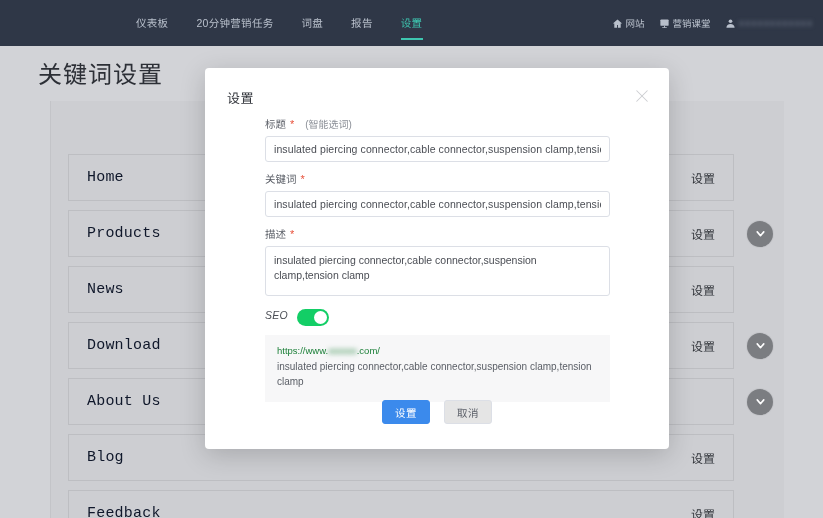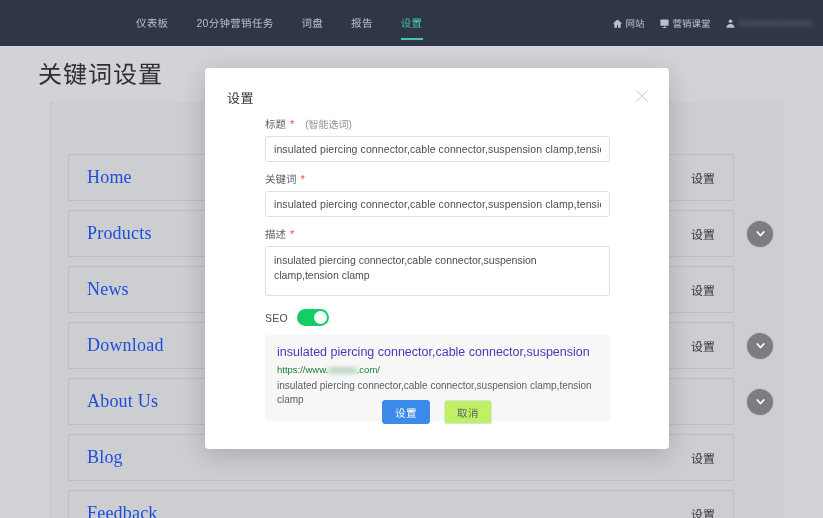--- a/index.html
+++ b/index.html
@@ -95,23 +95,23 @@
     position: relative;
     height: 47px;
     background: #cdced2;
     border: 1px solid #bdbec2;
     margin-bottom: 9px;
     display: flex;
     align-items: center;
     padding: 0 18px;
   }
   .row-label {
-    font-size: 18px;
-    color: #1d4ed8;
-    font-family: Liberation Serif, serif;
+    font-size: 15px;
+    color: #0f172a;
+    font-family: Liberation Mono, monospace;
     letter-spacing: .2px;
   }
   .row-action {
     margin-left: auto;
     font-size: 12px;
     color: #31343a;
     cursor: pointer;
     white-space: nowrap;
   }
   .row-action.hidden-label { visibility: hidden; }
@@ -187,22 +187,22 @@
     padding: 6px 8px;
     font-size: 10.5px;
     color: #4a4d54;
     font-family: "Liberation Sans", sans-serif;
     background: #fff;
     outline: none;
     resize: none;
     line-height: 1.4;
   }
   .seo-row {
-    display: flex; align-items: center; gap: 9px;
-    margin-top: 9px; margin-bottom: 9px;
+    display: flex; gap: 9px;
+    margin-top: 9px; margin-bottom: 9px; font-style: italic;
   }
   .seo-label { font-size: 10.5px; color: #4a4d54; letter-spacing: .3px; }
   .toggle {
     width: 32px; height: 17px;
     border-radius: 9px;
     background: #13ce66;
     position: relative;
     cursor: pointer;
   }
   .toggle .knob {
@@ -248,21 +248,21 @@
     min-width: 47px;
     padding: 0 12px;
     border-radius: 3px;
     font-size: 10.5px;
     display: flex; align-items: center; justify-content: center;
     cursor: pointer;
     letter-spacing: .5px;
     font-family: "Liberation Sans", sans-serif;
   }
   .btn-primary { background: #3b8aec; color: #fff; border: 1px solid #3b8aec; }
-  .btn-default { background: #bef264; color: #5c6069; border: 1px solid #dcdfe6; }
+  .btn-default { background: #e5e5e5; color: #5c6069; border: 1px solid #dcdfe6; }
 </style>
 </head>
 <body>
 
 <div class="topnav">
   <div class="nav-left">
     <div class="nav-item">仪表板</div>
     <div class="nav-item">20分钟营销任务</div>
     <div class="nav-item">词盘</div>
     <div class="nav-item">报告</div>
@@ -396,21 +396,20 @@
     </div>
 
     <div class="seo-row">
       <span class="seo-label">SEO</span>
       <span class="toggle">
         <span class="knob"></span>
       </span>
     </div>
 
     <div class="preview">
-      <div class="pv-title">insulated piercing connector,cable connector,suspension</div>
       <div class="pv-url">
         <span>https://www.</span>
           <span class="blurred">xxxxxx</span>
           <span>.com/</span>
       </div>
       <div class="pv-desc">insulated piercing connector,cable connector,suspension clamp,tension clamp</div>
     </div>
 
   </div>
 

